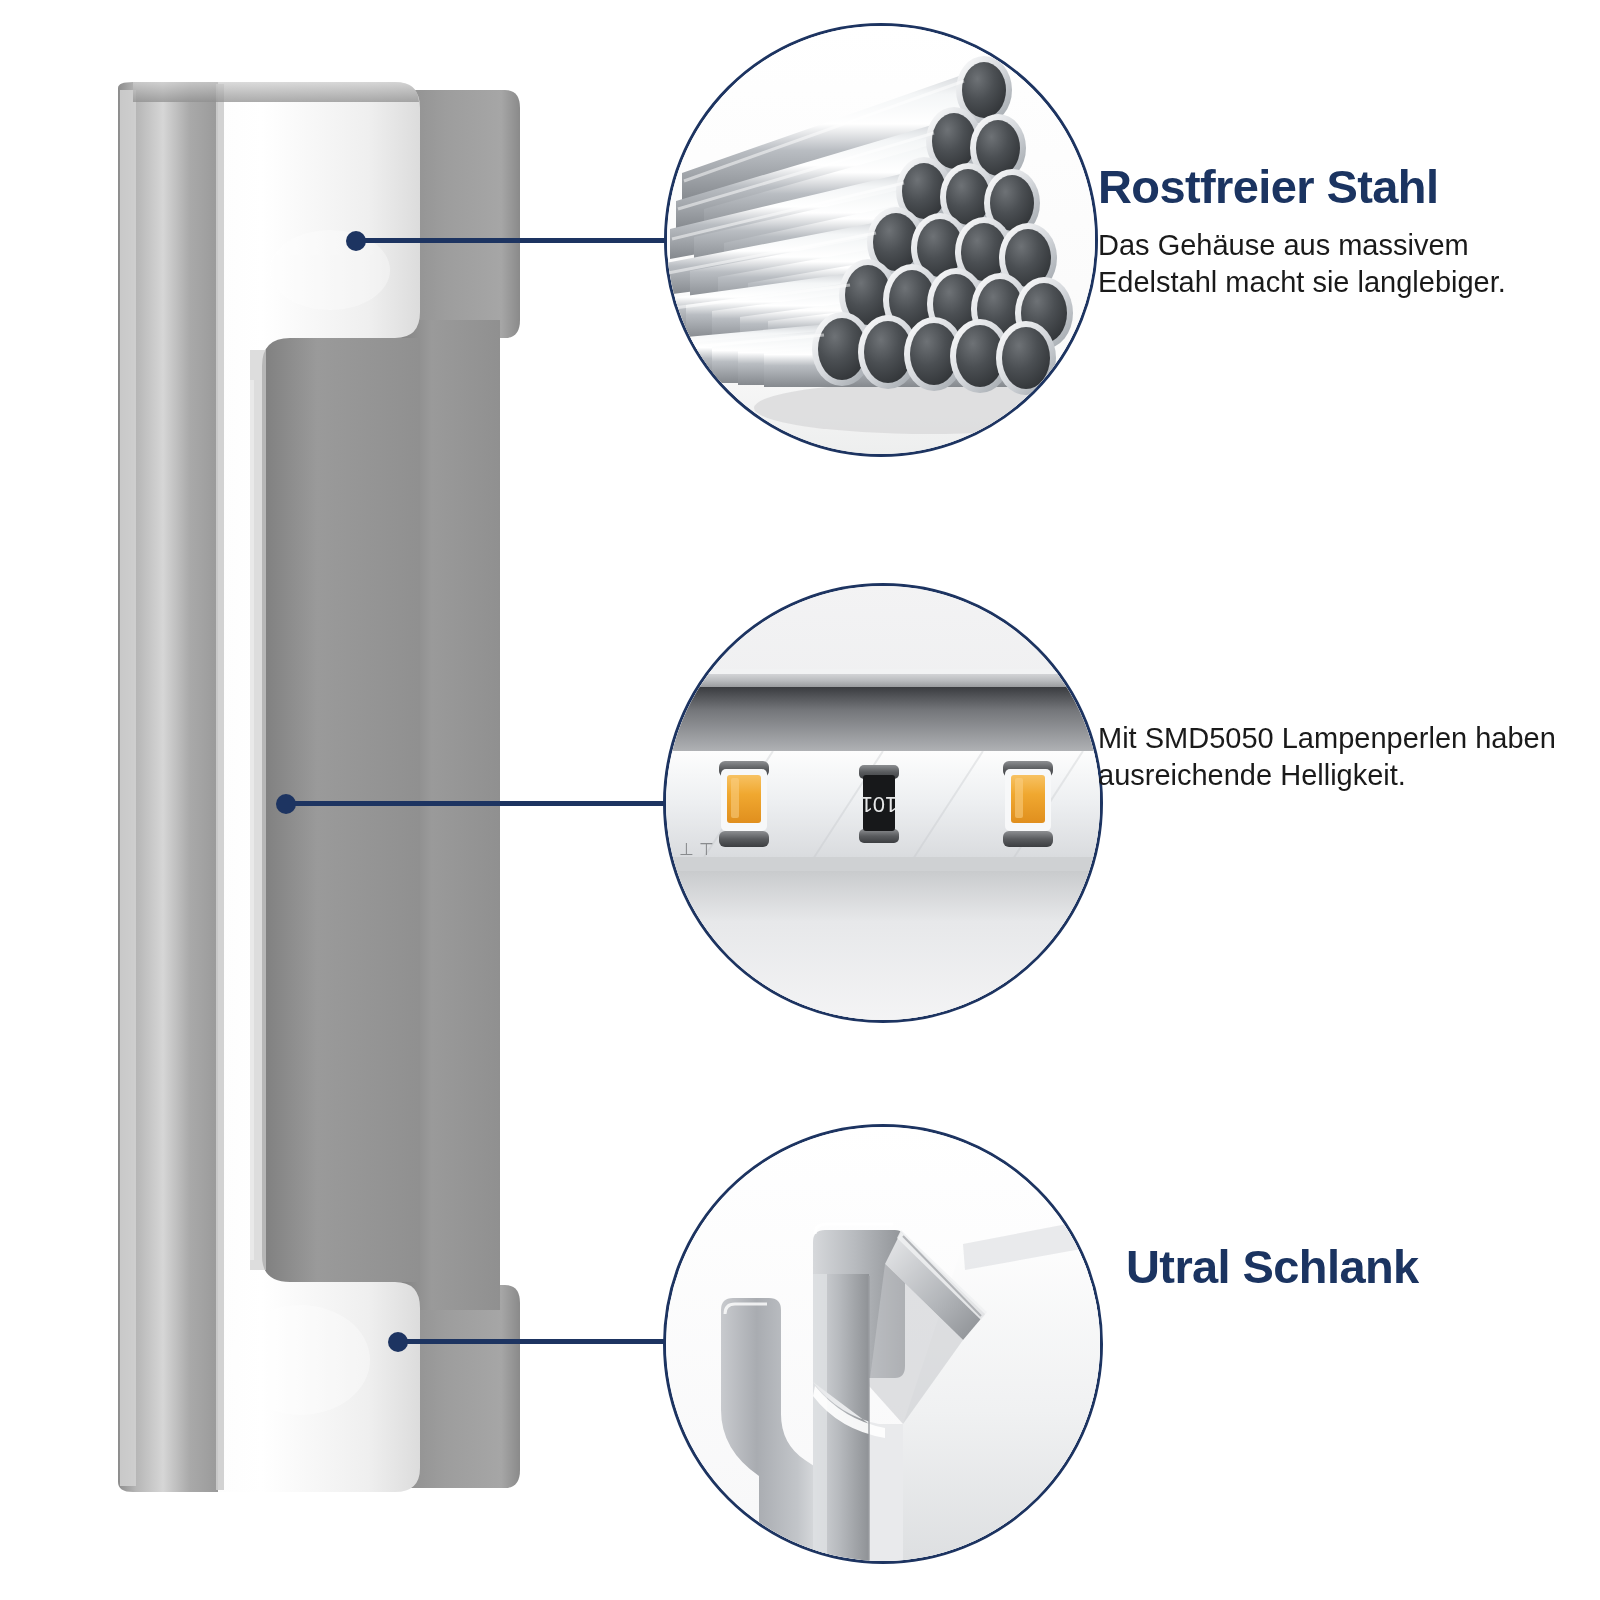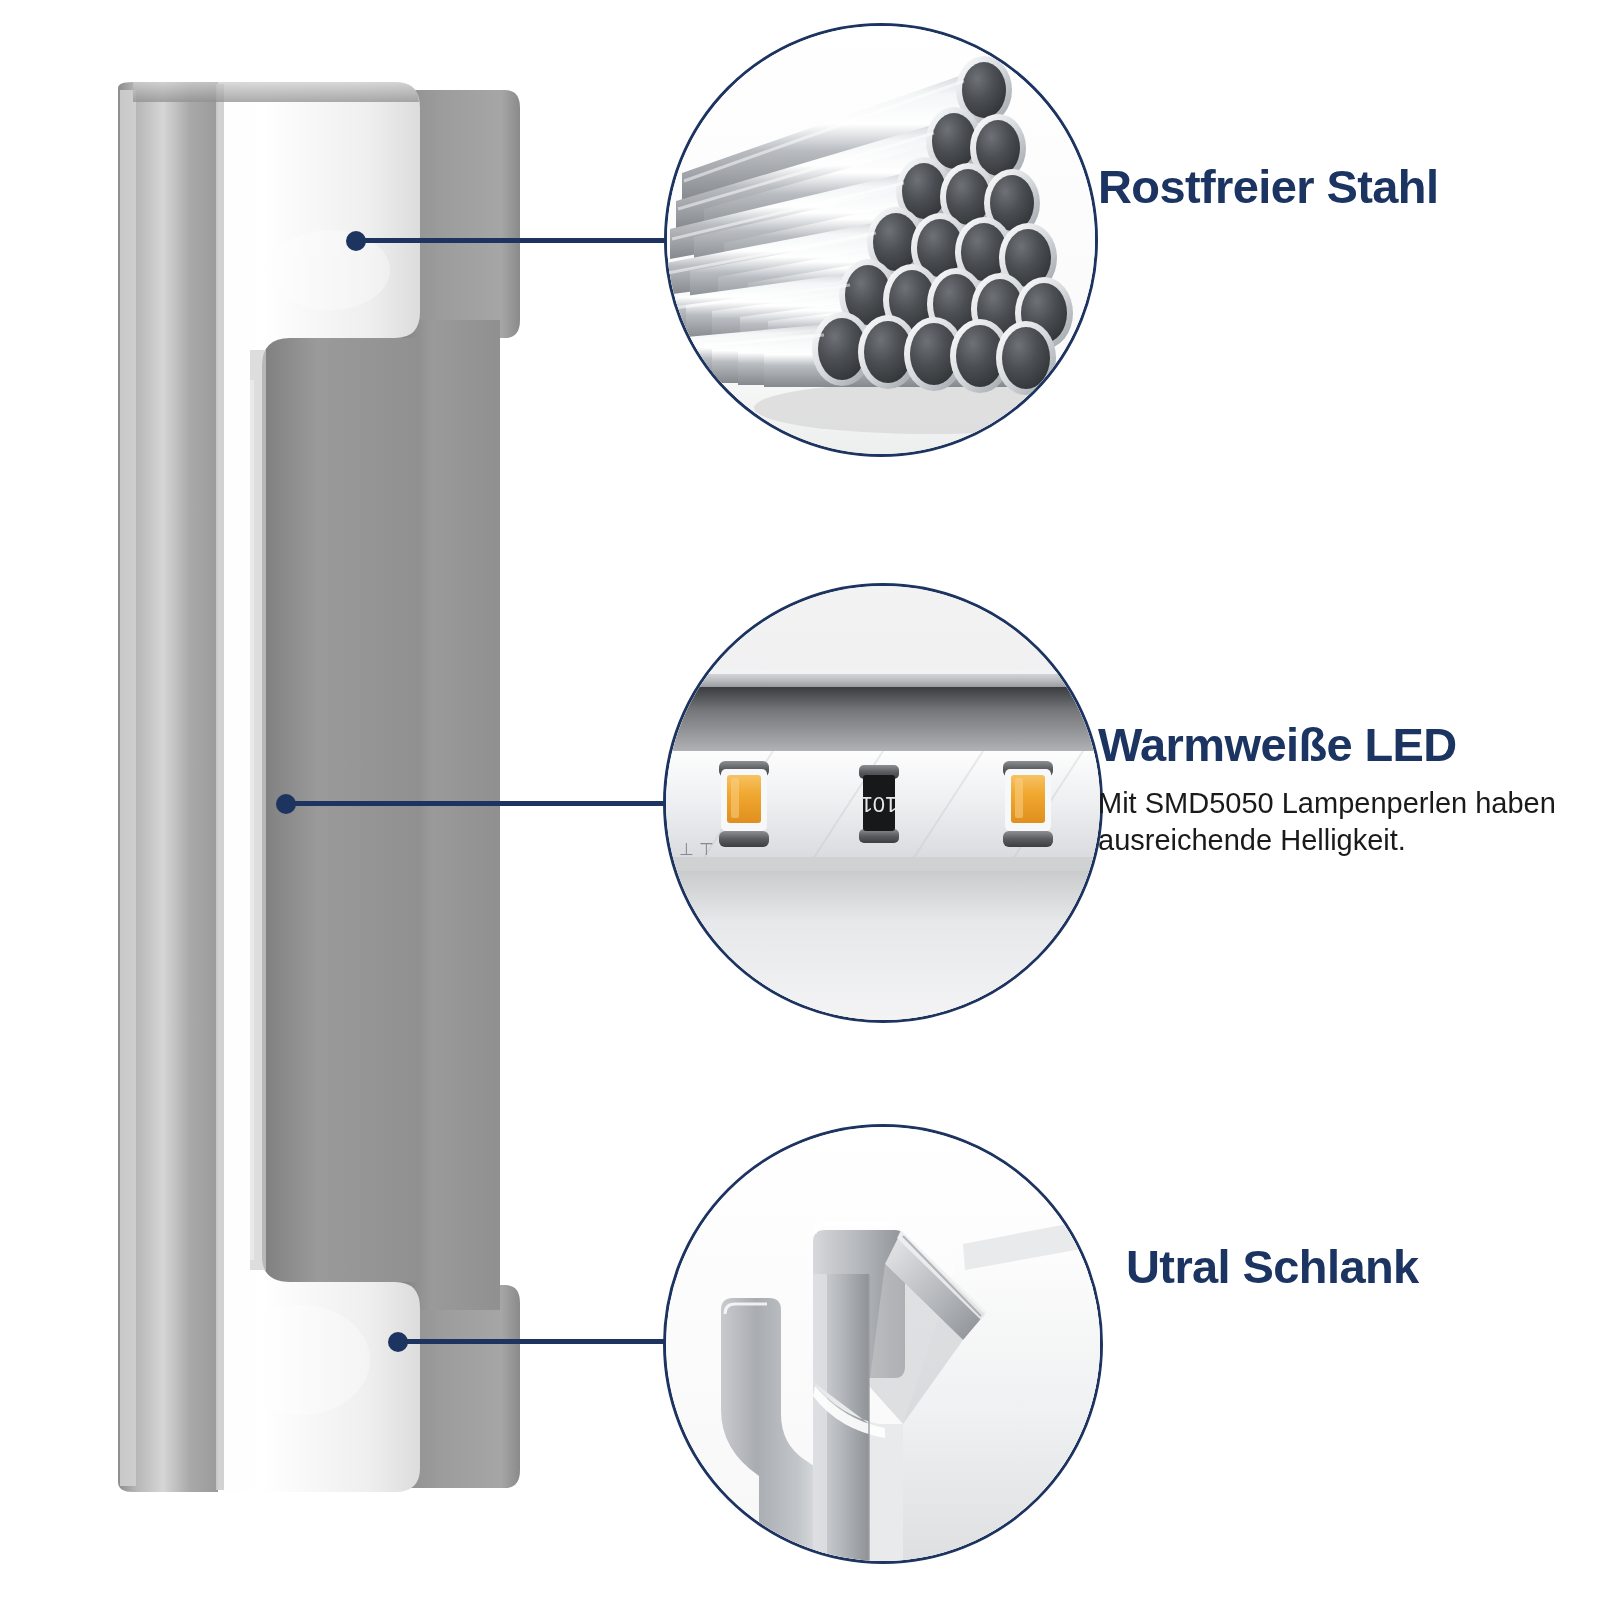--- a/index.html
+++ b/index.html
@@ -315,20 +315,21 @@
             <path d="M186,262 L2,286"></path>
             <path d="M160,312 L2,326"></path>
           </g>
         </g>
       </svg>
     </div>
   </div>
 
   <div class="text-block" style="left:1098px;top:142px;">
     <div class="feat-title">Rostfreier Stahl</div>
+    <div class="feat-desc">Das Gehäuse aus massivem Edelstahl macht sie langlebiger.</div>
   </div>
 
   <div class="connector-dot" style="left:276px;top:774px;"></div>
   <div class="connector" style="left:286px;top:781px;width:392px;"></div>
 
   <div class="feature-circle" style="left:663px;top:563px;width:440px;height:440px;">
     <div class="circle-inner">
       <svg width="446" height="446" viewBox="0 0 446 446">
         <defs>
           <linearGradient id="ledBgTop" x1="0" y1="0" x2="0" y2="1">
@@ -415,21 +416,20 @@
           <g opacity="0.75" fill="#6d6f72" font-family="'Liberation Sans', sans-serif" font-size="17">
             <text x="16" y="272">⊥</text>
             <text x="36" y="272">⊤</text>
           </g>
         </g>
       </svg>
     </div>
   </div>
 
   <div class="text-block" style="left:1098px;top:700px;">
-    <div class="feat-title">Warmweiße LED</div>
     <div class="feat-desc">Mit SMD5050 Lampenperlen haben ausreichende Helligkeit.</div>
   </div>
 
   <div class="connector-dot" style="left:388px;top:1312px;"></div>
   <div class="connector" style="left:398px;top:1319px;width:282px;"></div>
 
   <div class="feature-circle" style="left:663px;top:1104px;width:440px;height:440px;">
     <div class="circle-inner">
       <svg width="446" height="446" viewBox="0 0 446 446">
         <defs>

